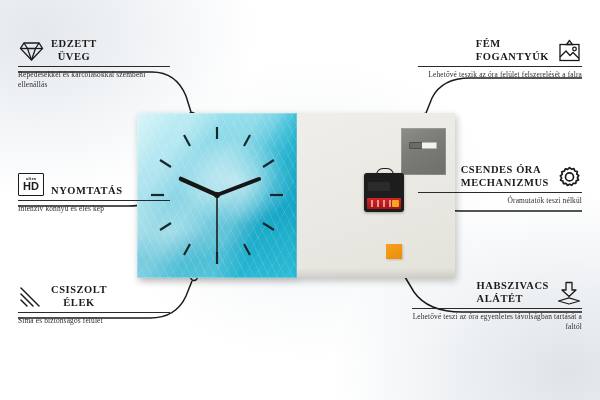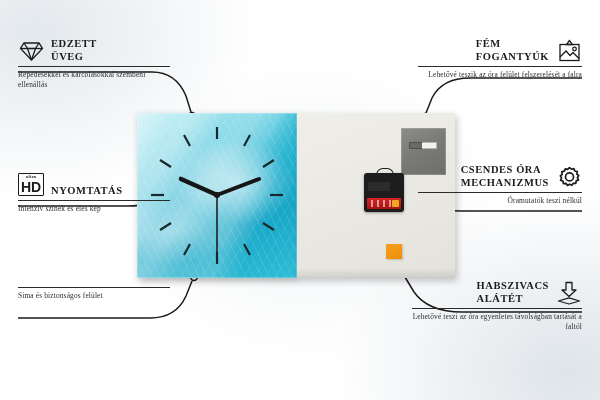--- a/index.html
+++ b/index.html
@@ -25,36 +25,36 @@
   
   .feat{position:absolute;}
   .feat .row{display:flex;align-items:center;gap:7px;}
   .feat.left .row{justify-content:flex-start;}
   .feat.right .row{justify-content:flex-end;}
   .ttl{
     font-family:"Liberation Serif",serif;
     font-size:10.5px;font-weight:700;color:#1b1b1b;
     letter-spacing:.55px;line-height:12.5px;text-transform:uppercase;
   }
-  .feat.left .ttl{text-align:left;}
+  .feat.left .ttl{text-align:center;}
   .feat.right .ttl{}
   .rule{height:1px;background:#2a2a2a;margin:3px 0 3px;}
   .desc{
     font-family:"Liberation Serif",serif;
     font-size:7.4px;color:#2e2e2e;line-height:9.6px;letter-spacing:.15px;
   }
   .feat.right .desc{text-align:right;}
   .ico{width:26px;height:24px;flex:0 0 26px;display:flex;align-items:center;justify-content:center;}
   .ico svg{display:block;}
 
   
   .hdbox{width:24px;height:21px;border:1.3px solid #1b1b1b;border-radius:1px;
     display:flex;flex-direction:column;align-items:center;justify-content:center;line-height:1;}
   .hdbox .u{font-size:4.4px;font-weight:700;letter-spacing:.2px;color:#1b1b1b;font-family:"Liberation Sans",sans-serif;}
-  .hdbox .h{font-size:14px;font-weight:700;color:#1b1b1b;font-family:"Liberation Sans",sans-serif;margin-top:.5px;}
+  .hdbox .h{font-size:11px;font-weight:700;color:#1b1b1b;font-family:"Liberation Sans",sans-serif;margin-top:.5px;}
 
   
   #clock{position:absolute;left:137px;top:113px;width:160px;height:165px;
     box-shadow:2px 3px 7px rgba(0,0,0,.30);overflow:hidden;background:#3fc6dc;}
   .cl-art{position:absolute;inset:0;
     background:
       radial-gradient(ellipse 60% 45% at 62% 42%, rgba(255,255,255,.55), rgba(255,255,255,0) 60%),
       radial-gradient(ellipse 70% 30% at 20% 72%, rgba(255,255,255,.30), rgba(255,255,255,0) 65%),
       linear-gradient(118deg, rgba(255,255,255,.42) 0%, rgba(255,255,255,0) 16%),
       linear-gradient(122deg, rgba(255,255,255,.32) 22%, rgba(255,255,255,0) 34%),
@@ -196,24 +196,37 @@
           <span class="u">ultra</span>
           <span class="h">HD</span>
         </span>
       </span>
       <span class="ttl">
         <br>
         <span>NYOMTATÁS</span>
       </span>
     </div>
     <div class="rule"></div>
-    <div class="desc">Intenzív színek és éles kép</div>
+    <div class="desc">Intenzív könnyű és éles kép</div>
   </div>
 
   <div class="feat left" style="left:18px;top:284px;width:152px">
+    <div class="row">
+      <span class="ico">
+        <svg width="25" height="22" viewBox="0 0 25 22" fill="none" stroke="#1b1b1b" stroke-width="1.5" stroke-linecap="round">
+          <path d="M2 2 L20 20"></path>
+            <path d="M2 8 L14 20"></path>
+            <path d="M2 14 L8 20"></path>
+        </svg>
+      </span>
+      <span class="ttl">
+        <span>CSISZOLT</span><br>
+        <span>ÉLEK</span>
+      </span>
+    </div>
     <div class="rule"></div>
     <div class="desc">Sima és biztonságos felület</div>
   </div>
 
   <div class="feat right" style="right:18px;top:38px;width:164px">
     <div class="row">
       <span class="ttl">
         <span>FÉM</span><br>
         <span>FOGANTYÚK</span>
       </span>

